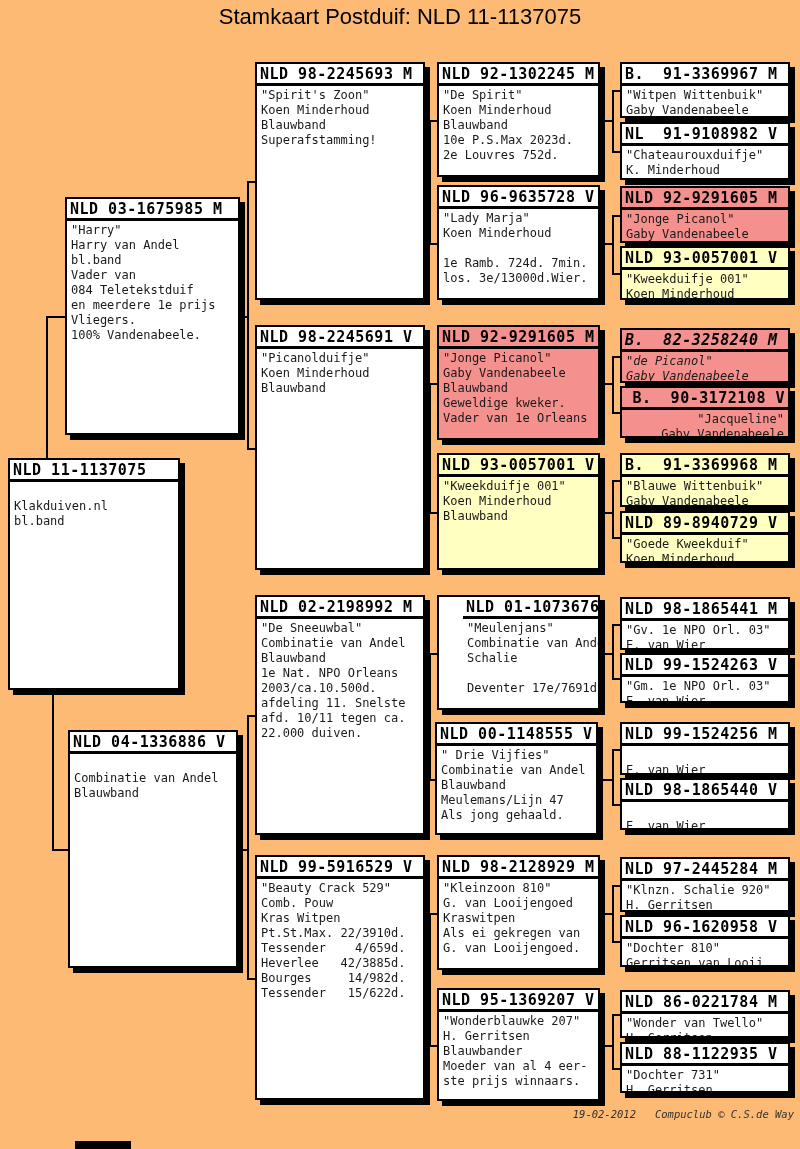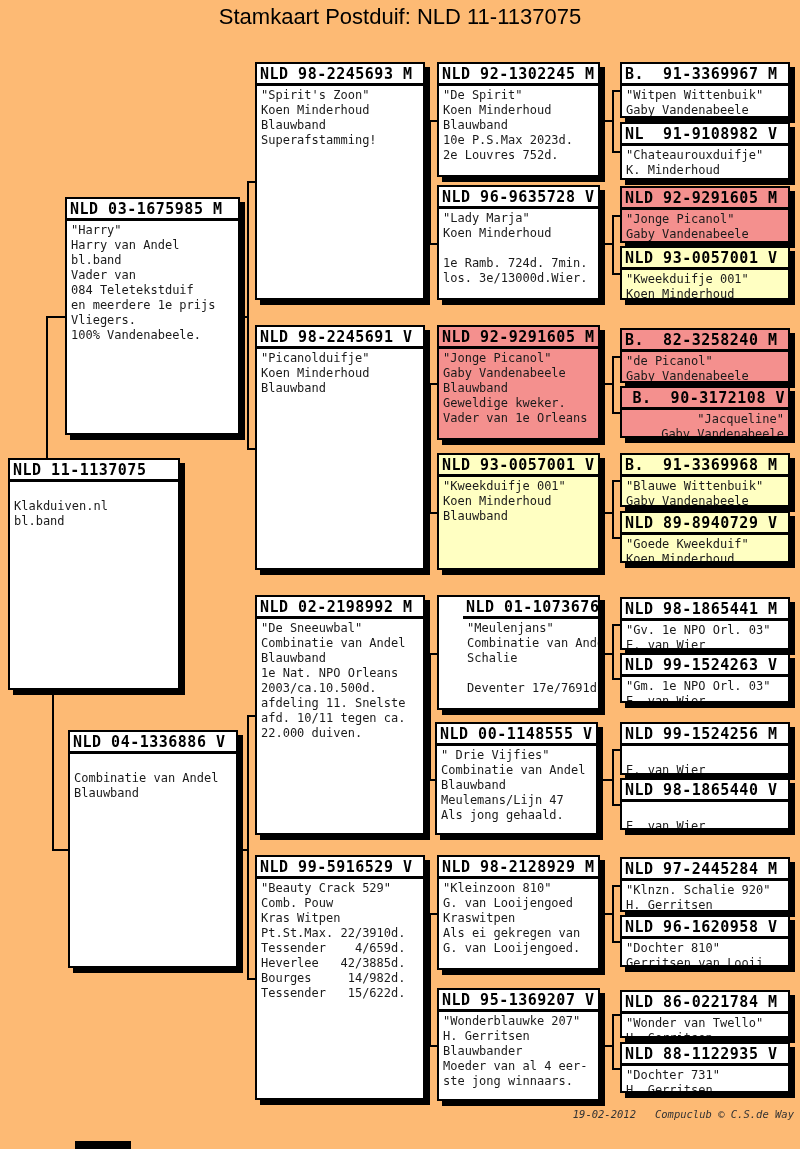--- a/index.html
+++ b/index.html
@@ -181,21 +181,21 @@
           <div class="pbox-line">G. van Looijengoed.</div>
         </div>
       </div>
       <div class="pbox white" style="left: 437px; top: 988px; width: 163px; height: 113px;">
         <div class="pbox-ring">NLD 95-1369207 V</div>
         <div class="pbox-body">
           <div class="pbox-line">"Wonderblauwke 207"</div>
           <div class="pbox-line">H. Gerritsen</div>
           <div class="pbox-line">Blauwbander</div>
           <div class="pbox-line">Moeder van al 4 eer-</div>
-          <div class="pbox-line">ste jong winnaars.</div>
+          <div class="pbox-line">ste prijs winnaars.</div>
         </div>
       </div>
       <div class="pbox white" style="left: 620px; top: 62px; width: 170px; height: 56px;">
         <div class="pbox-ring">B.  91-3369967 M</div>
         <div class="pbox-body">
           <div class="pbox-line">"Witpen Wittenbuik"</div>
           <div class="pbox-line">Gaby Vandenabeele</div>
         </div>
       </div>
       <div class="pbox white" style="left: 620px; top: 122px; width: 170px; height: 58px;">
@@ -212,21 +212,21 @@
           <div class="pbox-line">Gaby Vandenabeele</div>
         </div>
       </div>
       <div class="pbox yellow" style="left: 620px; top: 246px; width: 170px; height: 54px;">
         <div class="pbox-ring">NLD 93-0057001 V</div>
         <div class="pbox-body">
           <div class="pbox-line">"Kweekduifje 001"</div>
           <div class="pbox-line">Koen Minderhoud</div>
         </div>
       </div>
-      <div class="pbox red" style="left: 620px; top: 328px; width: 170px; height: 55px;">
+      <div class="pbox red" style="left: 620px; top: 328px; width: 170px; height: 55px; font-style: italic;">
         <div class="pbox-ring">B.  82-3258240 M</div>
         <div class="pbox-body">
           <div class="pbox-line">"de Picanol"</div>
           <div class="pbox-line">Gaby Vandenabeele</div>
         </div>
       </div>
       <div class="pbox red" style="left: 620px; top: 386px; width: 170px; height: 52px; text-align: right;">
         <div class="pbox-ring">B.  90-3172108 V</div>
         <div class="pbox-body">
           <div class="pbox-line">"Jacqueline"</div>

